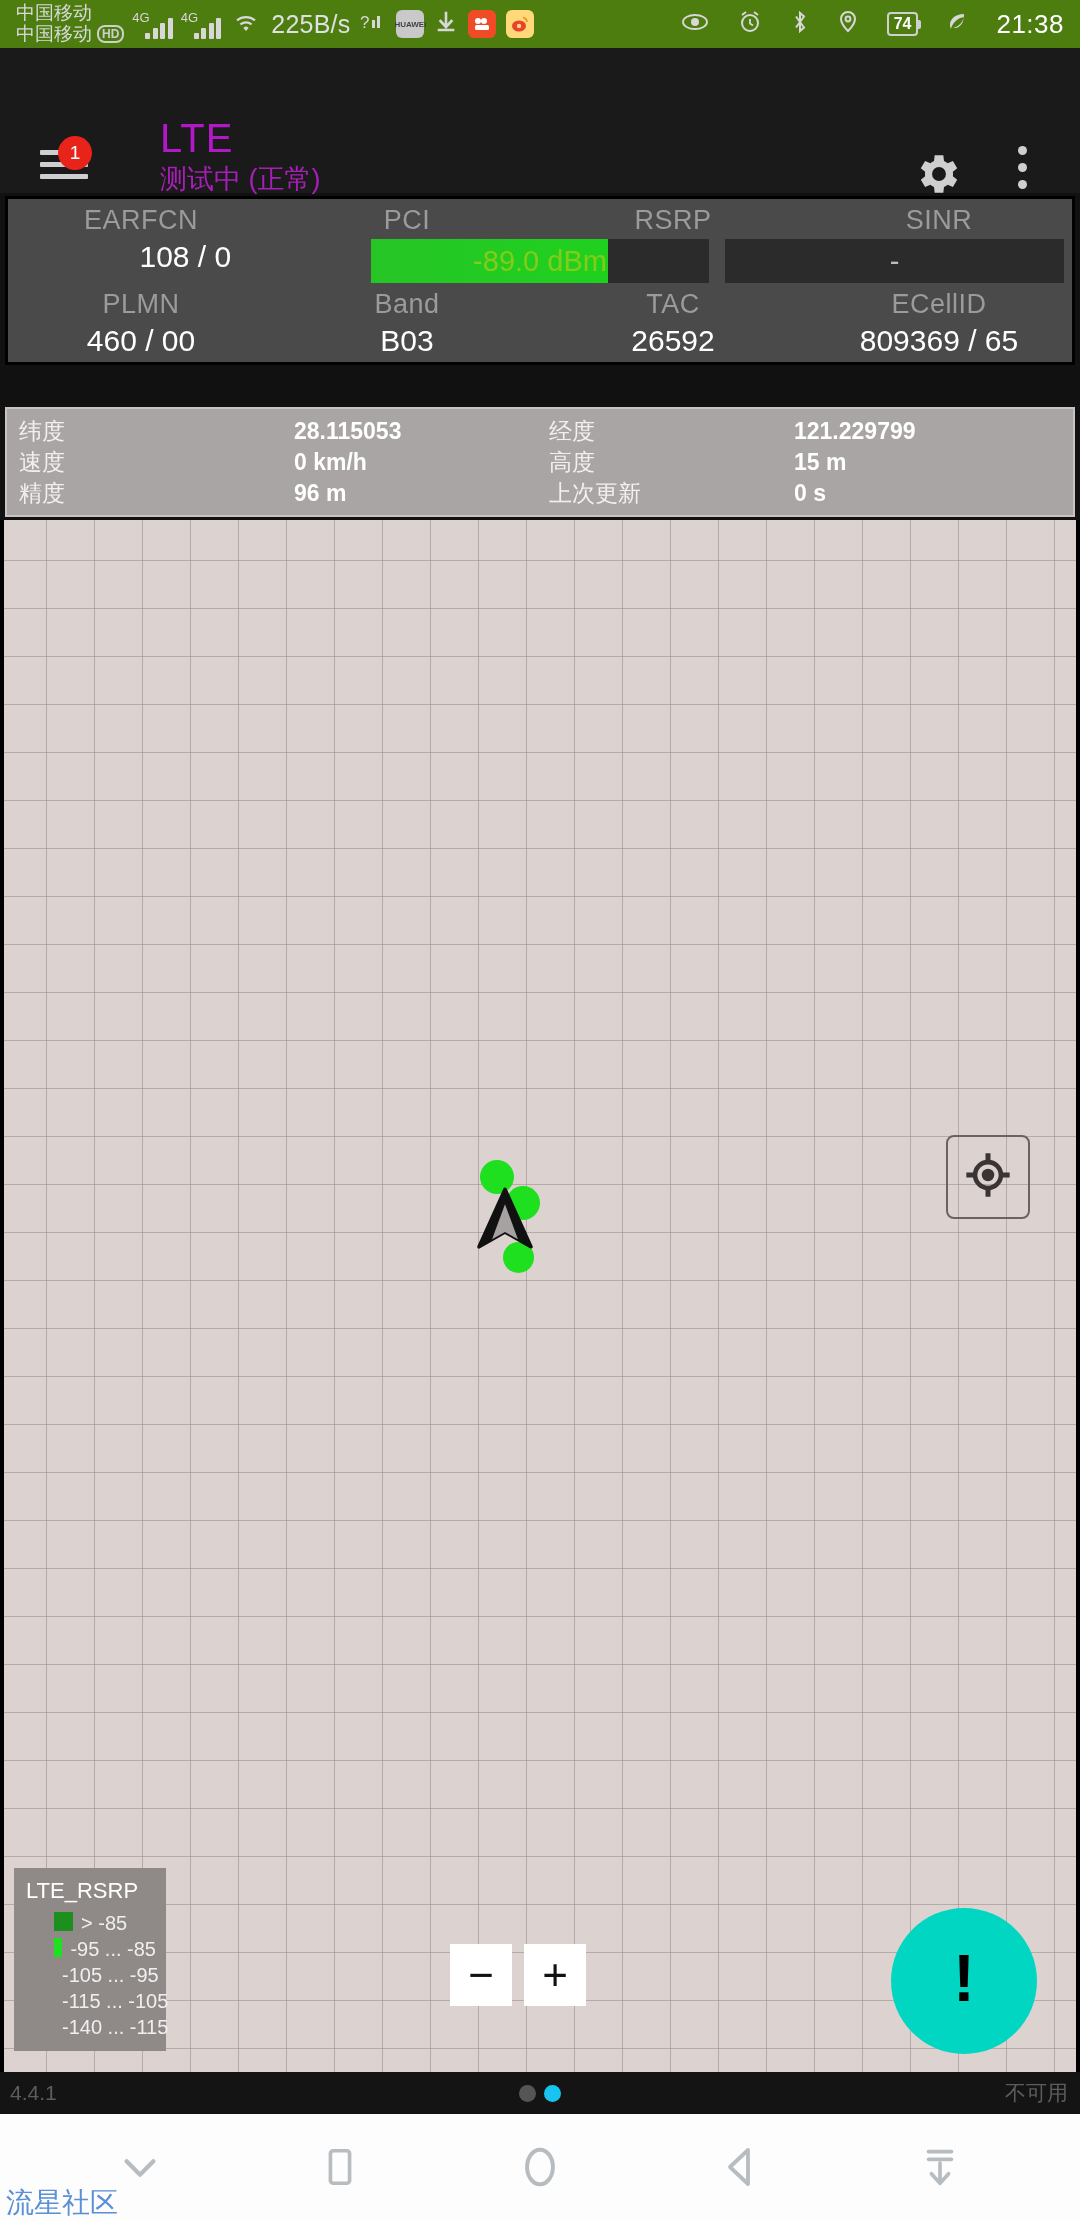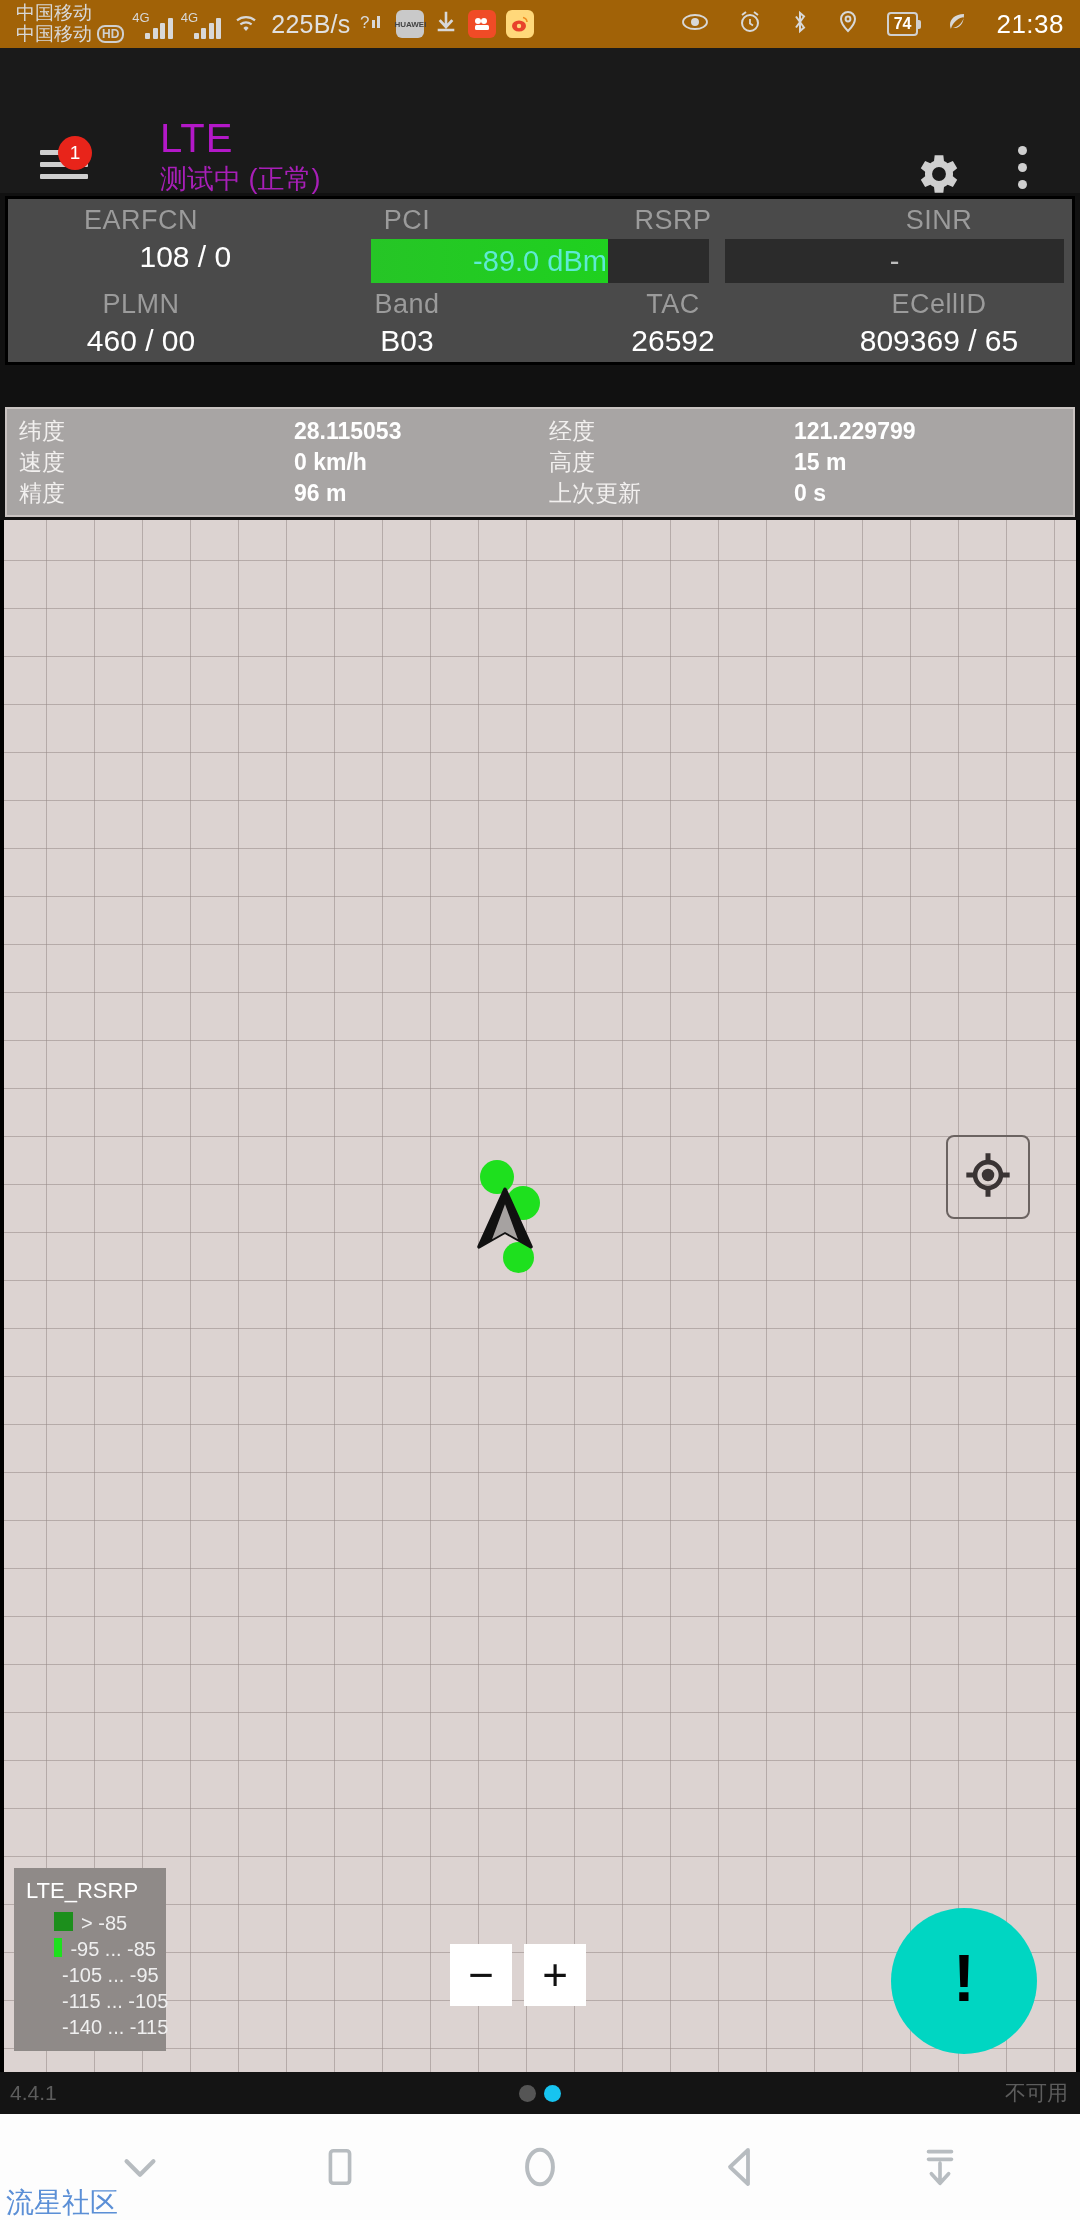--- a/index.html
+++ b/index.html
@@ -3,21 +3,21 @@
 <meta charset="utf-8">
 <style>
   * { margin:0; padding:0; box-sizing:border-box; }
   html,body { width:1080px; height:2220px; background:#000; overflow:hidden;
               font-family:"Liberation Sans", sans-serif; }
 
   #root { position:relative; width:1080px; height:2220px; background:#111; }
 
   
   .statusbar { position:absolute; left:0; top:0; width:1080px; height:48px;
-               background:#a16207; display:flex; align-items:center; }
+               background:#4d7c0f; display:flex; align-items:center; }
   .sb-left { display:flex; align-items:center; padding-left:16px; gap:10px; }
   .carriers { display:flex; flex-direction:column; justify-content:center;
               line-height:1.08; }
   .carrier { color:#d8d8d8; font-size:19px; letter-spacing:0px; white-space:nowrap; }
   .carrier2 { display:flex; align-items:center; gap:5px; }
   .hd-badge { border:2px solid #cfcfcf; border-radius:8px; color:#cfcfcf;
               font-size:12px; font-weight:bold; padding:0px 3px; line-height:14px; }
   .sig { display:flex; align-items:flex-end; position:relative; height:30px; }
   .sig .g { color:#d8d8d8; font-size:13px; position:absolute; top:1px; left:-2px; }
   .bars { display:flex; align-items:flex-end; gap:2.5px; height:24px; padding-left:11px;}
@@ -62,21 +62,21 @@
   .stats { position:absolute; left:5px; top:196px; width:1070px; height:169px;
            background:#4a4a4a; border:3px solid #000; }
   .statrow { display:flex; }
   .statcell { flex:1; text-align:center; }
   .stat-label { color:#9b9b9b; font-size:27px; padding-top:6px; letter-spacing:0.5px; }
   .stat-value { color:#fff; font-size:30px; padding-top:4px; font-weight:400;}
   .bar-wrap { margin:3px 8px 0 8px; height:44px; background:#2b2b2b;
               position:relative; overflow:hidden; }
   .bar-fill { position:absolute; left:0; top:0; bottom:0;
               background:linear-gradient(90deg,#26c526,#1fd11f); }
-  .bar-text { position:absolute; left:0; right:0; top:0; bottom:0; color:#5eead4;
+  .bar-text { position:absolute; left:0; right:0; top:0; bottom:0; color:#84cc16;
               font-size:29px; display:flex; align-items:center; justify-content:center; }
   .bar-text.dash { color:#bdbdbd; }
 
   
   .gps { position:absolute; left:5px; top:407px; width:1070px; height:110px;
          background:#a8a5a4; border:2px solid #c9c3c1;
          display:grid; grid-template-columns:275px 255px 245px auto;
          align-content:center; padding-left:12px; }
   .gps div { font-size:23px; line-height:31px; }
   .gps .k { color:#f2f0ef; }

